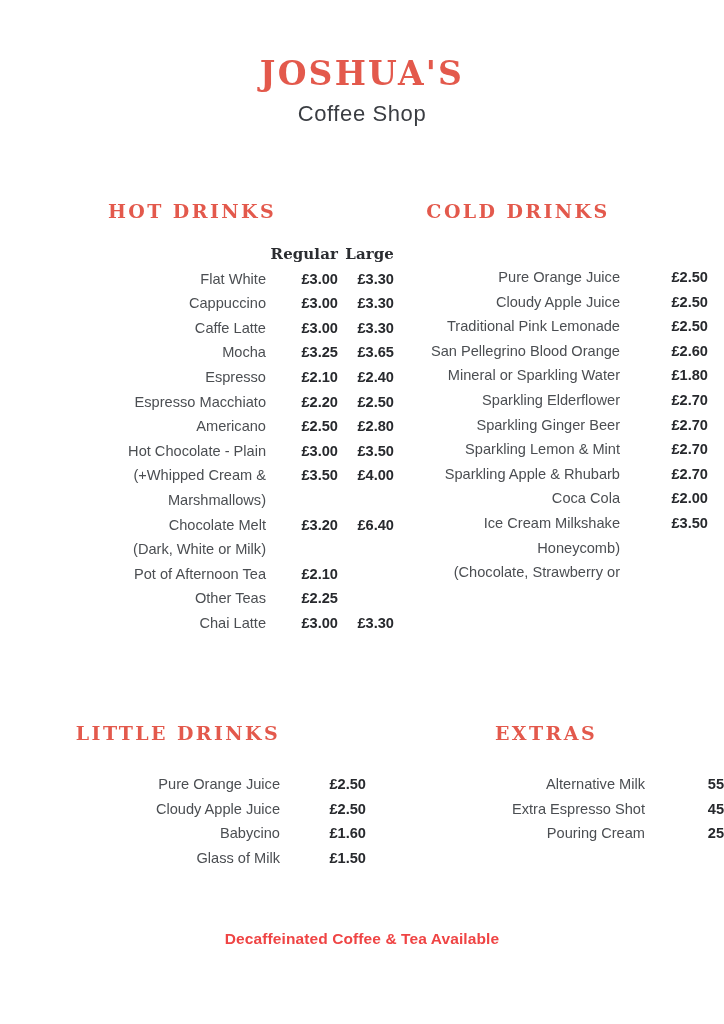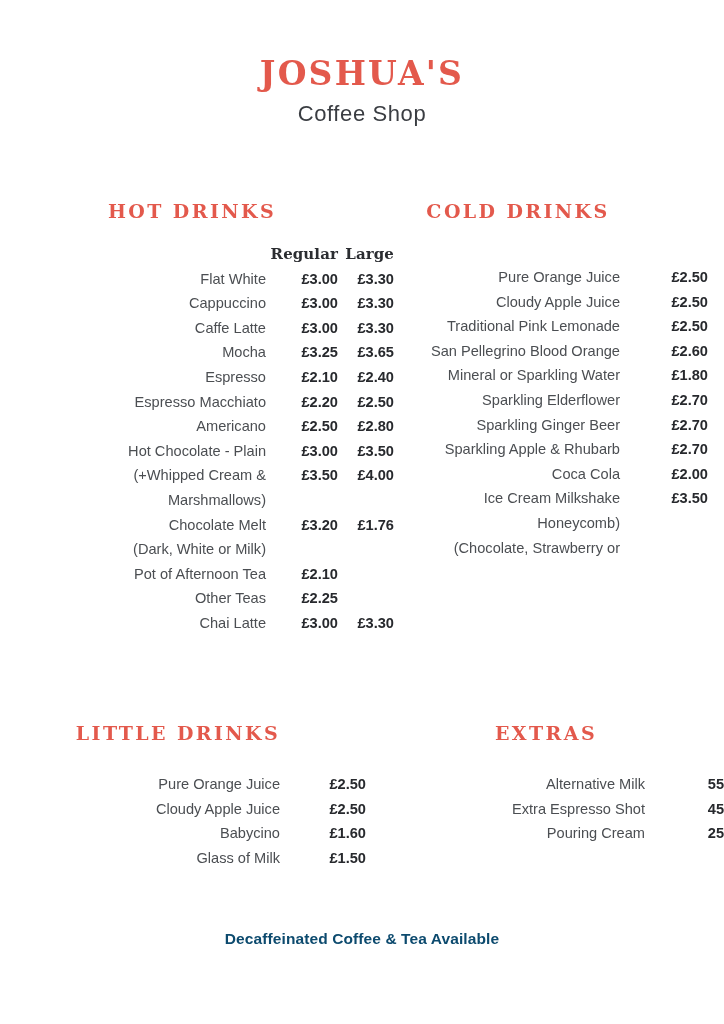--- a/index.html
+++ b/index.html
@@ -137,21 +137,21 @@
   
   .footer-note {
     position: absolute;
     top: 930px;
     left: 0;
     width: 724px;
     text-align: center;
     font-family: "Liberation Sans", sans-serif;
     font-weight: bold;
     font-size: 15.5px;
-    color: #0c4a6e;
+    color: #ef4444;
     letter-spacing: 0.1px;
   }
 </style>
 </head>
 <body>
 
 <div class="page">
 
   <div class="header">
     <div class="brand-title">JOSHUA'S</div>
@@ -221,21 +221,21 @@
               <td class="price">£4.00</td>
             </tr>
             <tr>
               <td class="item-name">Marshmallows)</td>
               <td class="price"></td>
               <td class="price"></td>
             </tr>
             <tr>
               <td class="item-name">Chocolate Melt</td>
               <td class="price">£3.20</td>
-              <td class="price">£1.76</td>
+              <td class="price">£6.40</td>
             </tr>
             <tr>
               <td class="item-name">(Dark, White or Milk)</td>
               <td class="price"></td>
               <td class="price"></td>
             </tr>
             <tr>
               <td class="item-name">Pot of Afternoon Tea</td>
               <td class="price">£2.10</td>
               <td class="price"></td>
@@ -288,20 +288,24 @@
             </tr>
             <tr>
               <td class="item-name">Sparkling Elderflower</td>
               <td class="price">£2.70</td>
             </tr>
             <tr>
               <td class="item-name">Sparkling Ginger Beer</td>
               <td class="price">£2.70</td>
             </tr>
             <tr>
+              <td class="item-name">Sparkling Lemon &amp; Mint</td>
+              <td class="price">£2.70</td>
+            </tr>
+            <tr>
               <td class="item-name">Sparkling Apple &amp; Rhubarb</td>
               <td class="price">£2.70</td>
             </tr>
             <tr>
               <td class="item-name">Coca Cola</td>
               <td class="price">£2.00</td>
             </tr>
             <tr>
               <td class="item-name">Ice Cream Milkshake</td>
               <td class="price">£3.50</td>

